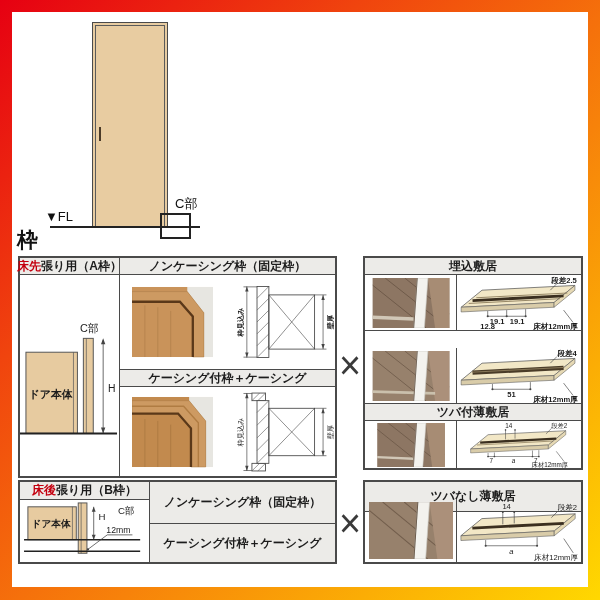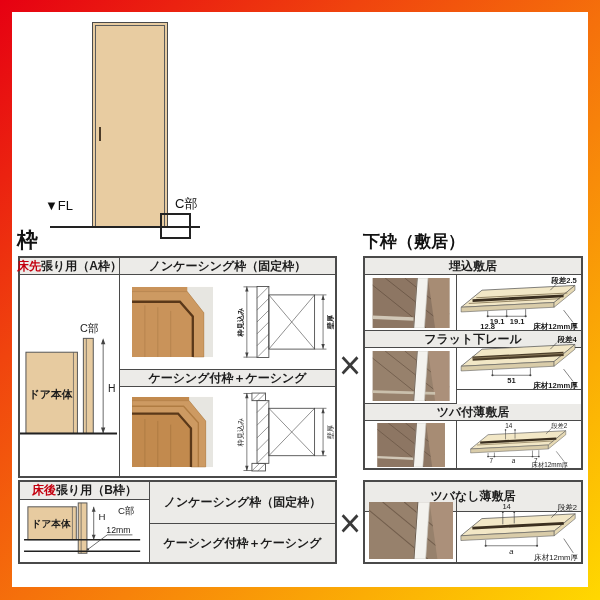--- a/index.html
+++ b/index.html
@@ -32,27 +32,26 @@
 
 <div class="page">
 <div class="canvas">
 
   <div>
     <div class="door" style="left:80px;top:10px;width:76px;height:206px;">
       <div class="door-inner"></div>
     </div>
     <div class="handle" style="left:87px;top:115px;width:2px;height:14px;"></div>
     <div class="floorline" style="left:38px;top:214px;width:150px;height:2px;"></div>
-    <div class="small-label" style="left:33px;top:186px;">▼FL</div>
+    <div class="small-label" style="left:33px;top:197px;">▼FL</div>
     <div class="cbox" style="left:148px;top:201px;width:31px;height:26px;"></div>
     <div class="small-label" style="left:163px;top:183px;">C部</div>
   </div>
 
   <div class="abs h1" style="left:5px;top:214px;">枠</div>
-  <div class="abs h2" style="left:351px;top:218px;">下枠（敷居）</div>
 
   <div class="tbl" style="left:6px;top:244px;width:319px;height:222px;">
     <div class="cell gray bd-r bd-b hdr" style="left:0;top:0;width:100px;height:17px;">
       <span class="red">床先</span>
           <span>張り用（A枠）</span>
     </div>
     <div class="cell gray bd-b hdr" style="left:100px;top:0;width:215px;height:17px;">ノンケーシング枠（固定枠）</div>
 
     <div class="cell bd-r" style="left:0;top:17px;width:100px;height:201px;align-items:flex-start;">
       <svg width="100" height="198" viewBox="0 0 100 200">
@@ -214,34 +213,33 @@
             <circle cx="50" cy="43.5" r="1.1" fill="#444"></circle>
             <circle cx="70" cy="43.5" r="1.1" fill="#444"></circle>
         <text x="40" y="52" font-size="8" text-anchor="middle">19.1</text>
         <text x="61" y="52" font-size="8" text-anchor="middle">19.1</text>
         <text x="30" y="57" font-size="8" text-anchor="middle">12.8</text>
         <text x="125" y="57" font-size="8" text-anchor="end">床材12mm厚</text>
         <line x1="110" y1="37" x2="120" y2="50" stroke="#444" stroke-width="0.7"></line>
       </svg>
     </div>
 
-    <div class="cell gray bd-b hdr" style="left:0;top:73px;width:216px;height:17px;">フラット下レール</div>
     <div class="cell bd-r bd-b" style="left:0;top:90px;width:92px;height:56px;">
       <svg width="84" height="50" viewBox="0 0 86 56">
         <rect width="86" height="56" fill="#97816c"></rect>
         <line x1="0" y1="8" x2="60" y2="56" stroke="#3a281c" stroke-opacity="0.4"></line>
         <line x1="14" y1="0" x2="80" y2="52" stroke="#3a281c" stroke-opacity="0.4"></line>
         <line x1="36" y1="0" x2="86" y2="40" stroke="#3a281c" stroke-opacity="0.4"></line>
         <polygon points="62,0 86,0 86,56 70,56" fill="#ab907a"></polygon>
         <polygon points="0,44 70,46 70,49 0,47" fill="#cfc6b4" opacity="0.9"></polygon>
         <polygon points="50,0 62,0 58,56 46,56" fill="#f3f2ee" stroke="#c9c7c0" stroke-width="0.7"></polygon>
         <line x1="50" y1="0" x2="46" y2="56" stroke="#6b5b4c" stroke-width="1"></line>
       </svg>
     </div>
-    <div class="cell bd-b" style="left:92px;top:76px;width:124px;height:56px;">
+    <div class="cell bd-b" style="left:92px;top:90px;width:124px;height:56px;">
       <svg width="120" height="55" viewBox="0 0 126 58">
         <polygon points="2,34 100,29 122,11 24,16" fill="#f2e7c6" stroke="#5a5a5a" stroke-width="0.8"></polygon>
         <polygon points="2,34 100,29 100,34 2,39" fill="#d9cca9" stroke="#5a5a5a" stroke-width="0.6"></polygon>
         <polygon points="100,29 122,11 122,16 100,34" fill="#e6d9b4" stroke="#5a5a5a" stroke-width="0.6"></polygon>
         <line x1="14" y1="26" x2="110" y2="21" stroke="#4a3c28" stroke-width="4.5"></line>
         <line x1="14" y1="25.5" x2="110" y2="20.5" stroke="#8d7c5c" stroke-width="1"></line>
         <text x="124" y="8" font-size="8" text-anchor="end">段差4</text>
         <line x1="103" y1="9" x2="96" y2="16" stroke="#444" stroke-width="0.7"></line>
         <line x1="35" y1="38" x2="35" y2="44" stroke="#444" stroke-width="0.7"></line>
         <line x1="75" y1="36" x2="75" y2="44" stroke="#444" stroke-width="0.7"></line>

